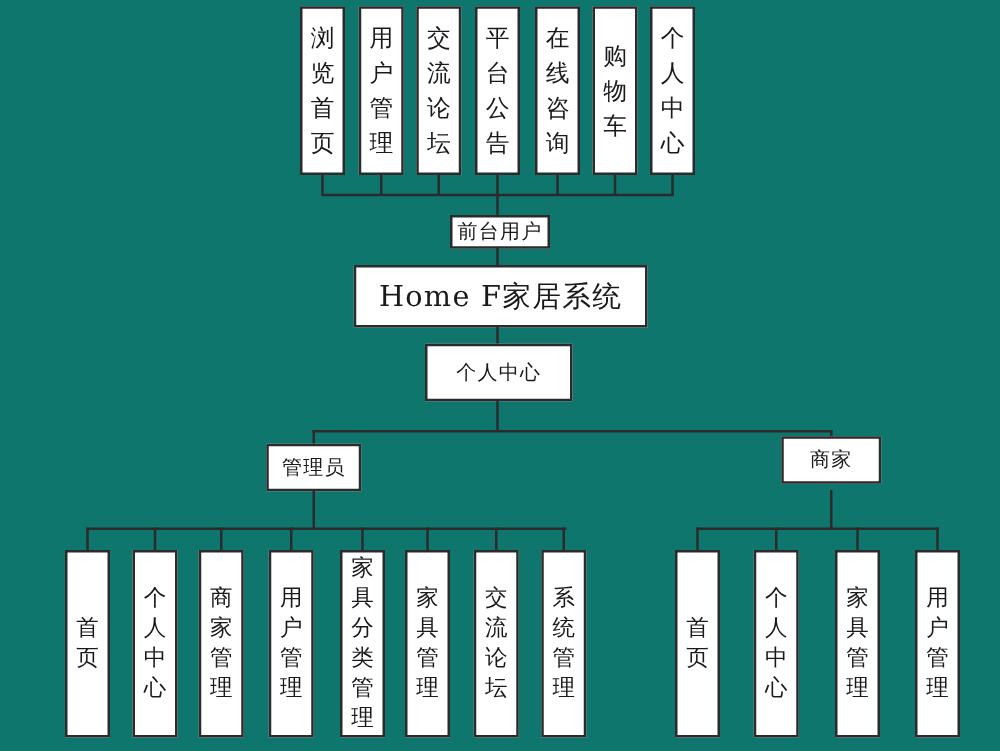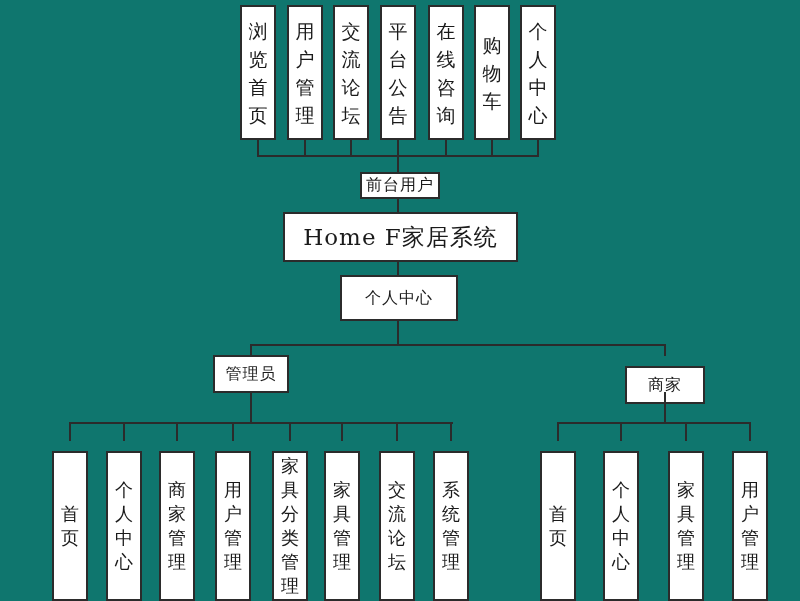--- a/index.html
+++ b/index.html
@@ -6,21 +6,21 @@
   .stage{
     position:relative;width:800px;height:601px;background:#0f766e;overflow:hidden;
     font-family:"DejaVu Serif","Liberation Serif",serif;color:#1a1a1a;
   }
   .node{
     position:absolute;box-sizing:border-box;border:2px solid #2b2b2b;background:#ffffff;
     display:flex;align-items:center;justify-content:center;
   }
   .vtext{display:block;width:100%;text-align:center;word-break:break-all;}
   .vtop{font-size:19px;line-height:28px;}
-  .vbot{font-size:18px;line-height:24px;margin-top:11px;}
+  .vbot{font-size:18px;line-height:24px;}
   .hnode{font-size:16px;letter-spacing:1px;}
   .title{font-size:23px;white-space:pre;letter-spacing:1px;}
   .line{position:absolute;background:#2b2b2b;}
   .v{width:2px;}
   .h{height:2px;}
 </style>
 </head>
 <body>
 
 <div class="stage">
@@ -110,21 +110,21 @@
   <div class="node vbot" style="left:324px;top:440px;width:36px;height:150px">
     <span class="vtext">家具管理</span>
   </div>
   <div class="node vbot" style="left:379px;top:440px;width:36px;height:150px">
     <span class="vtext">交流论坛</span>
   </div>
   <div class="node vbot" style="left:433px;top:440px;width:36px;height:150px">
     <span class="vtext">系统管理</span>
   </div>
 
-  <div class="node hnode" style="left:625px;top:366px;width:80px;height:38px">
+  <div class="node hnode" style="left:625px;top:349px;width:80px;height:38px">
     <span>商家</span>
   </div>
   <div class="line v" style="left:664px;top:392px;height:31px"></div>
   <div class="line h" style="left:557px;top:422px;width:194px"></div>
   <div class="line v" style="left:557px;top:422px;height:19px"></div>
   <div class="line v" style="left:620px;top:422px;height:19px"></div>
   <div class="line v" style="left:685px;top:422px;height:19px"></div>
   <div class="line v" style="left:749px;top:422px;height:19px"></div>
 
   <div class="node vbot" style="left:540px;top:440px;width:36px;height:150px">

